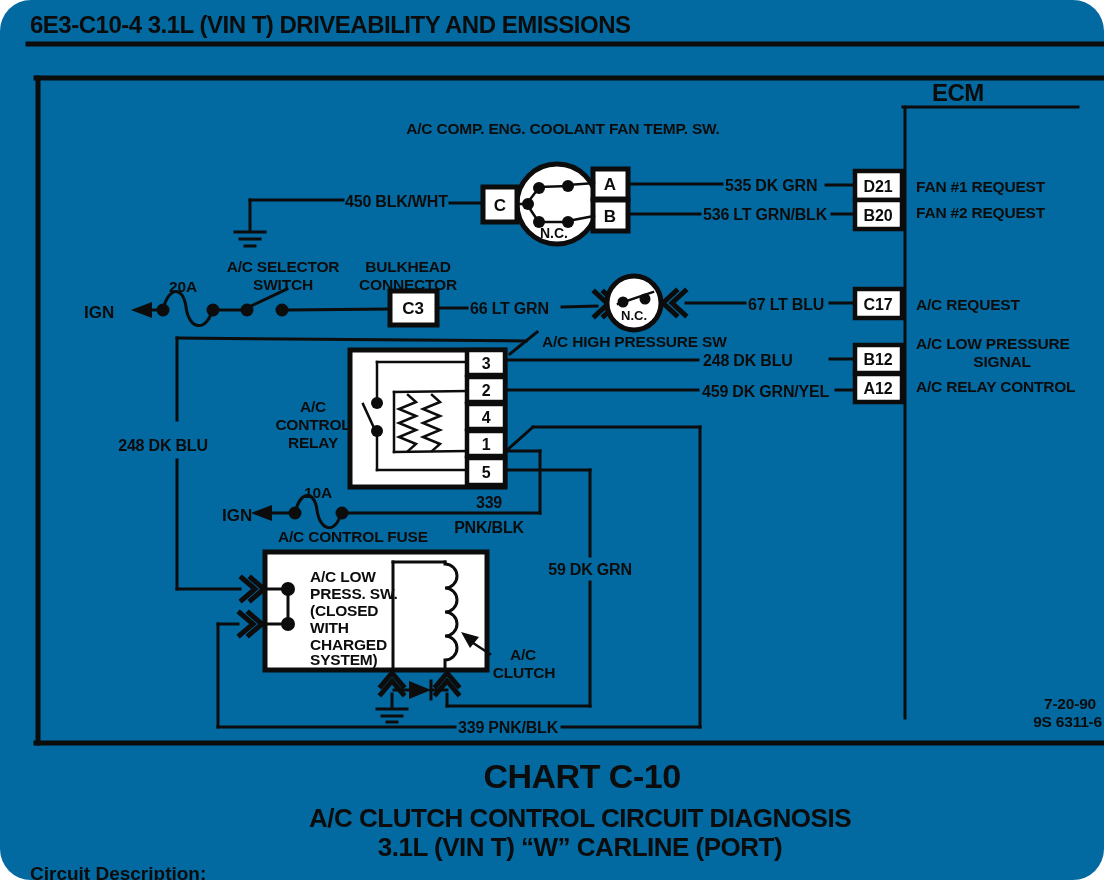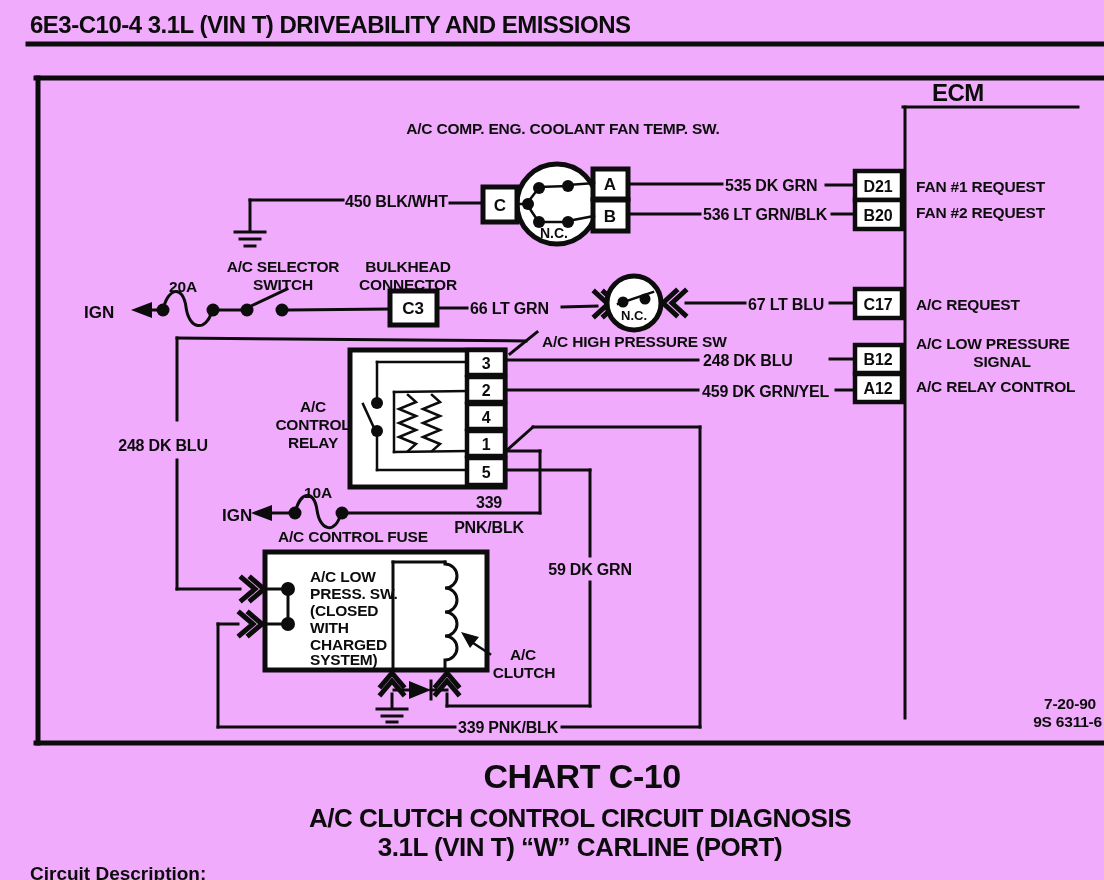--- a/index.html
+++ b/index.html
@@ -1,16 +1,16 @@
 <!DOCTYPE html>
 <html><head>
 <meta charset="utf-8">
 <style>
   html,body{margin:0;padding:0;background:#ffffff;}
-  .page{width:1104px;height:880px;position:relative;background:#f0abfc;overflow:hidden;}
+  .page{width:1104px;height:880px;position:relative;background:#0369a1;overflow:hidden;border-radius:31px;}
   svg{display:block;}
   .t{font-family:"Liberation Sans","DejaVu Sans",sans-serif;font-weight:bold;fill:#0c0c0c;}
   .s13{font-size:13px;}
   .s14{font-size:14px;}
   .s15{font-size:15.5px;letter-spacing:-0.2px;}
   .s16{font-size:16px;letter-spacing:-0.2px;}
   .s17{font-size:17px;}
   .s19{font-size:19px;}
   .s24{font-size:24px;letter-spacing:-0.5px;}
   .s26{font-size:26px;letter-spacing:-0.5px;}

